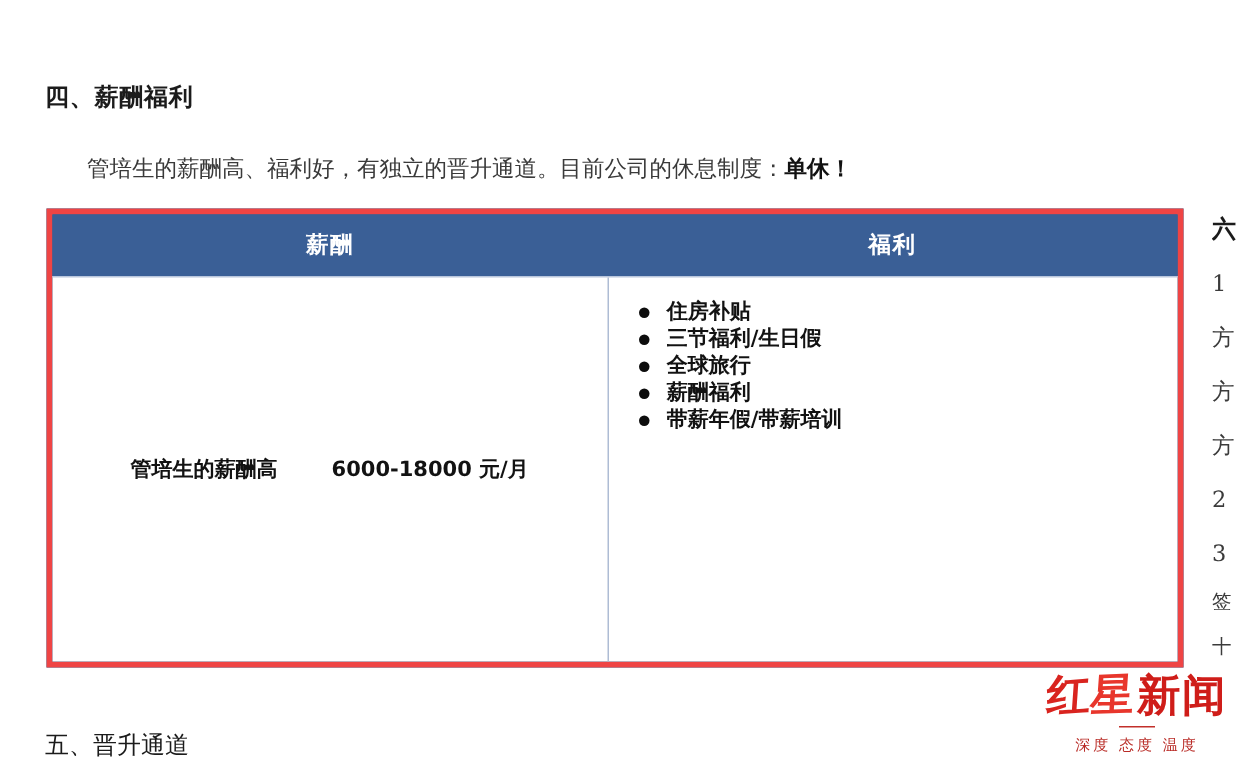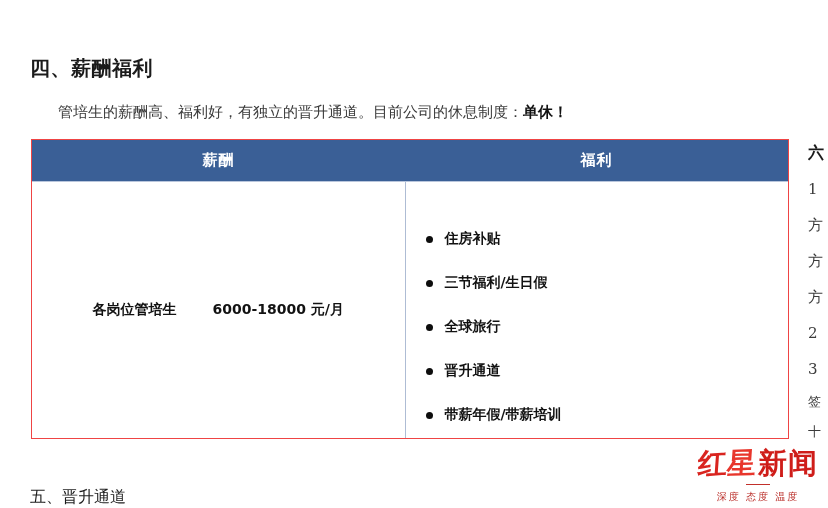--- a/index.html
+++ b/index.html
@@ -21,21 +21,21 @@
     inset: 0;
     background: #ffffff;
     overflow: hidden;
   }
 
   
   .section-heading {
     position: absolute;
     left: 30px;
     top: 55px;
-    font-size: 20px;
+    font-size: 16px;
     font-weight: bold;
     letter-spacing: 0.5px;
     color: #1b1b1b;
     font-family: "DejaVu Sans", "Liberation Sans", sans-serif;
     white-space: nowrap;
   }
 
   
   .intro-paragraph {
     position: absolute;
@@ -52,21 +52,21 @@
     color: #111111;
     font-family: Liberation Serif, serif;
   }
 
   
   .benefit-table {
     position: absolute;
     left: 31px;
     top: 139px;
     width: 758px;
-    border: 1px solid #ef4444;
+    border: 4px solid #ef4444;
     border-collapse: collapse;
     background: #0369a1;
     box-sizing: border-box;
   }
   .table-header-row {
     display: flex;
     height: 41px;
     background: #3a5f96;
   }
   .table-header-cell {
@@ -107,22 +107,21 @@
     color: #121212;
     font-family: "DejaVu Sans", "Liberation Sans", sans-serif;
     white-space: nowrap;
   }
   .cell-benefit {
     width: 383px;
     box-sizing: border-box;
     padding: 14px 0 14px 0;
     display: flex;
     flex-direction: column;
-    justify-content: space-between;
-    margin-top: 34px;
+    justify-content: flex-start;
   }
   .benefit-item {
     display: flex;
     align-items: center;
     padding-left: 20px;
     font-size: 14px;
     font-weight: bold;
     color: #121212;
     font-family: "DejaVu Sans", "Liberation Sans", sans-serif;
     white-space: nowrap;
@@ -235,41 +234,41 @@
 
     <div class="table-header-row">
       <div class="table-header-cell col-salary">薪酬</div>
       <div class="table-header-cell col-benefit">福利</div>
     </div>
 
     <div class="table-body-row">
 
       <div class="cell-salary">
         <div class="salary-inner">
-          <span>各岗位管培生</span>
+          <span>管培生的薪酬高</span>
           <span>6000-18000 元/月</span>
         </div>
       </div>
 
       <div class="cell-benefit">
         <div class="benefit-item">
           <span class="bullet-icon"></span>
           <span>住房补贴</span>
         </div>
         <div class="benefit-item">
           <span class="bullet-icon"></span>
           <span>三节福利/生日假</span>
         </div>
         <div class="benefit-item">
           <span class="bullet-icon"></span>
           <span>全球旅行</span>
         </div>
         <div class="benefit-item">
           <span class="bullet-icon"></span>
-          <span>晋升通道</span>
+          <span>薪酬福利</span>
         </div>
         <div class="benefit-item">
           <span class="bullet-icon"></span>
           <span>带薪年假/带薪培训</span>
         </div>
       </div>
 
     </div>
   </div>
 

